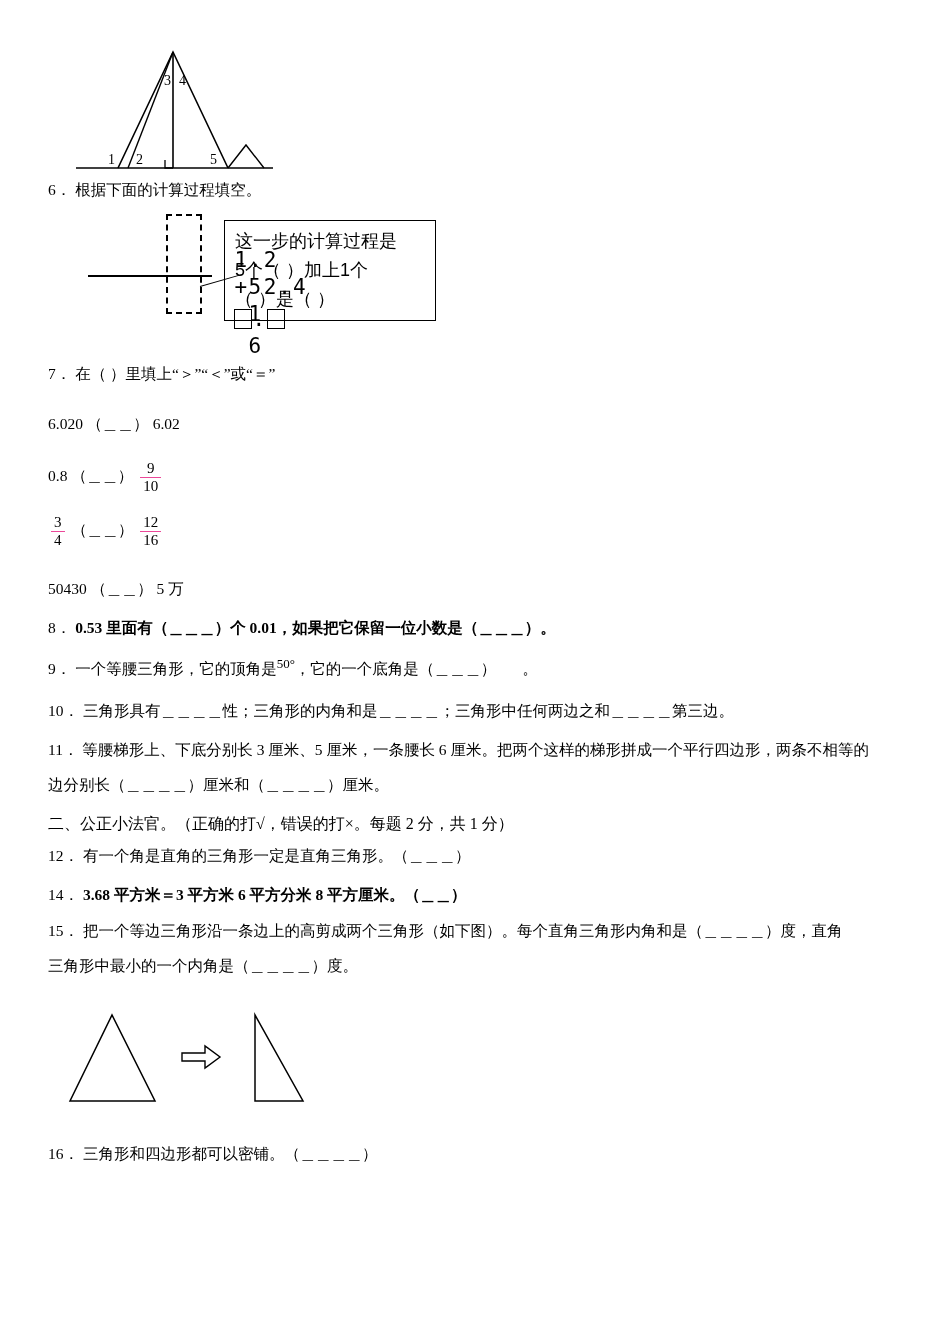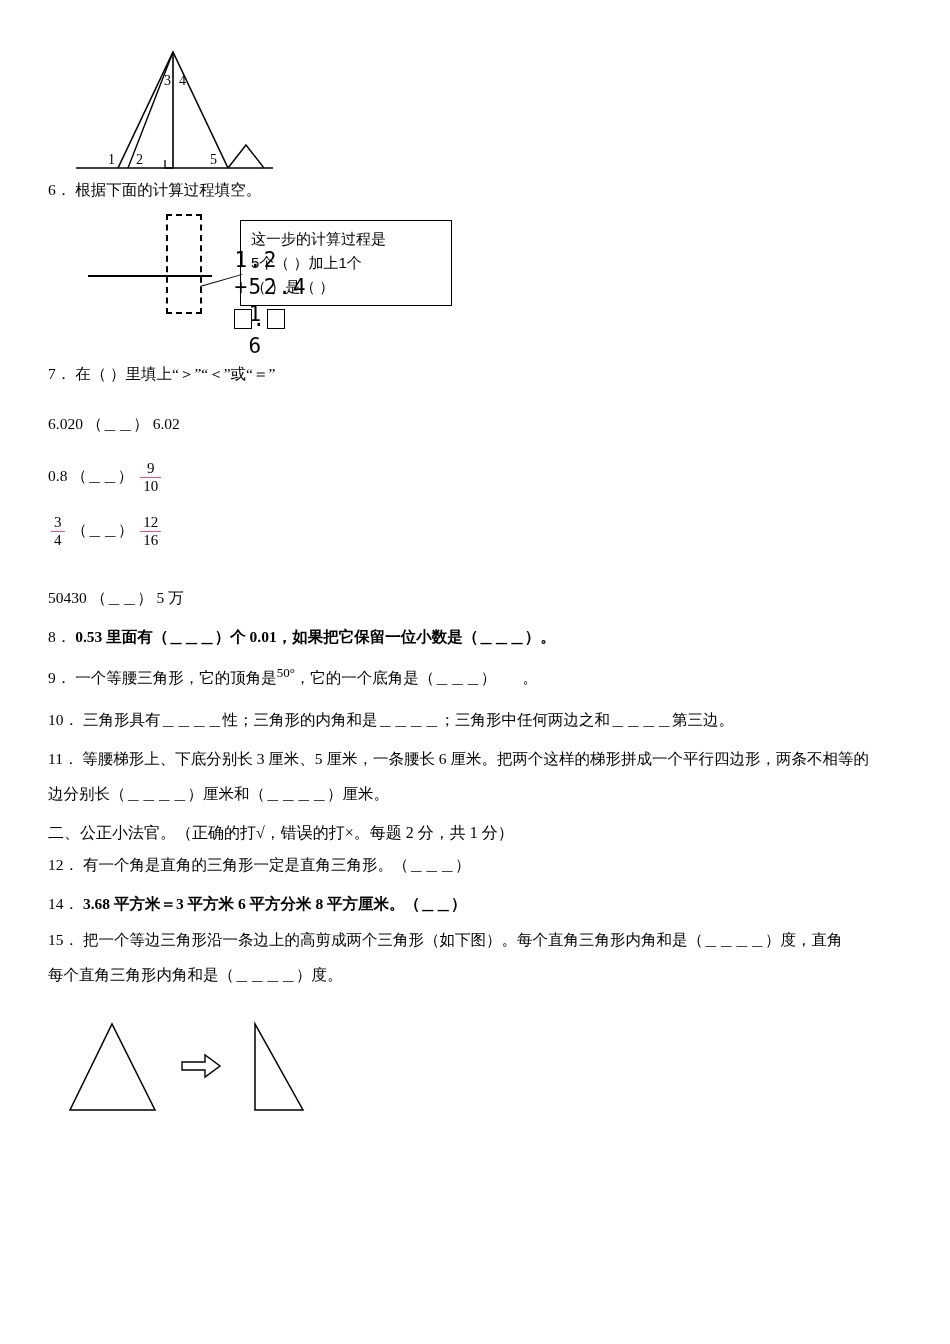--- a/index.html
+++ b/index.html
@@ -79,25 +79,25 @@
   .dashed-box {
     position: absolute;
     border: 2px dashed #000;
     left: 106px;
     top: 0px;
     width: 32px;
     height: 96px;
   }
   .callout {
     position: absolute;
-    left: 180px;
+    left: 164px;
     top: 6px;
     border: 1.5px solid #000;
     padding: 6px 10px;
-    font-size: 15px;
+    font-size: 18px;
     line-height: 1.6;
     width: 190px;
     font-family: "Liberation Sans", sans-serif;
   }
   .callout-tail {
     position: absolute;
     left: 140px;
     top: 72px;
     width: 44px;
     height: 1px;
@@ -228,21 +228,21 @@
         <span class="num">3</span>
         <span class="den">4</span>
       </span>
       <span>（＿＿）</span>
       <span class="frac">
         <span class="num">12</span>
         <span class="den">16</span>
       </span>
     </div>
 
-    <div class="cmp-row" style="margin-top:33px;margin-bottom:6px">
+    <div class="cmp-row" style="margin-top:24px;margin-bottom:6px">
       <span>50430</span>
       <span>（＿＿）</span>
       <span>5 万</span>
     </div>
 
     <p class="q bold">
       <span class="q-num">8．</span>
       <span>0.53 里面有（＿＿＿）个 0.01，如果把它保留一位小数是（＿＿＿）。</span>
     </p>
 
@@ -275,28 +275,32 @@
     <p class="q bold" style="margin-top:10px">
       <span class="q-num">14．</span>
       <span>3.68 平方米＝3 平方米 6 平方分米 8 平方厘米。（＿＿）</span>
     </p>
 
     <p class="q" style="">
       <span class="q-num">15．</span>
       <span>把一个等边三角形沿一条边上的高剪成两个三角形（如下图）。每个直角三角形内角和是（＿＿＿＿）度，直角</span>
     </p>
     <p class="q">
-      <span>每个直角三角形内角和是（＿＿＿＿）度。</span>
+      <span>三角形中最小的一个内角是（＿＿＿＿）度。</span>
     </p>
 
     <div class="fig-two-tri">
       <svg width="280" height="120" viewBox="0 0 280 120">
         <path d="M 10 108 L 95 108 L 52 22 Z" fill="none" stroke="#000" stroke-width="1.5"></path>
         <path d="M 195 108 L 243 108 L 195 22 Z" fill="none" stroke="#000" stroke-width="1.5"></path>
         <g>
           <path d="M 122 60 L 145 60 L 145 53 L 160 64 L 145 75 L 145 68 L 122 68 Z" fill="none" stroke="#000" stroke-width="1.4"></path>
         </g>
       </svg>
     </div>
 
+    <p class="q" style="margin-top:16px">
+      <span class="q-num">16．</span>
+      <span>三角形和四边形都可以密铺。（＿＿＿＿）</span>
+    </p>
 
   </div>
 </div>
 
 </body></html>

